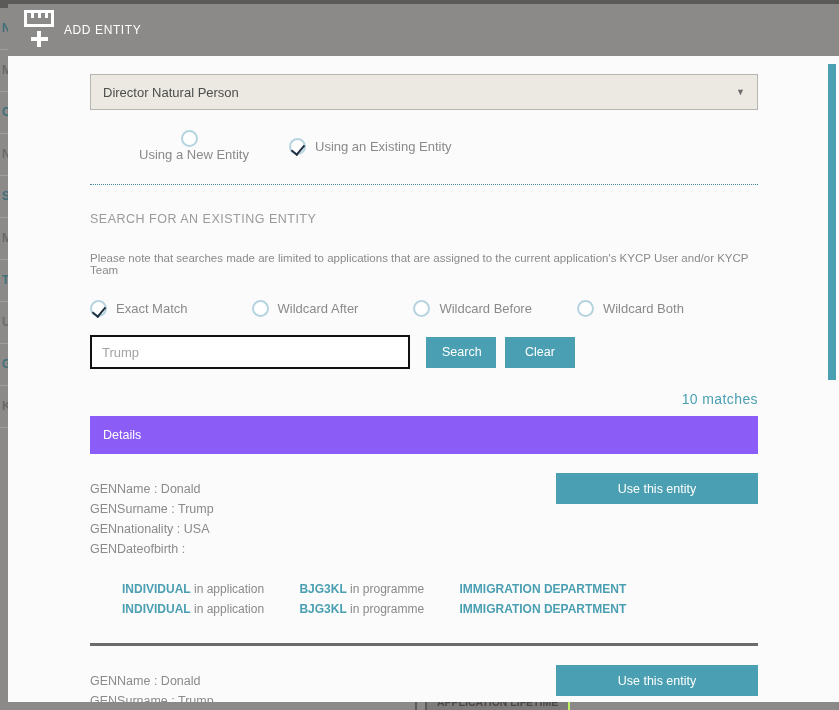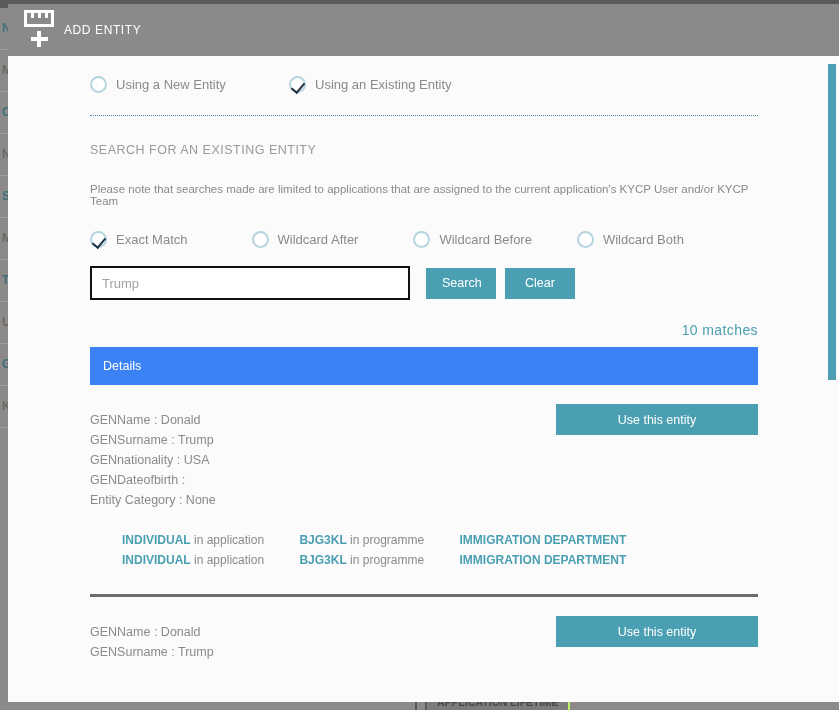--- a/index.html
+++ b/index.html
@@ -131,21 +131,21 @@
     padding:0 16px;
   }
   .btn.search{margin-left:16px;width:70px;}
   .btn.clear{margin-left:9px;width:62px;}
 
   .matches-count{
     margin-top:22px;text-align:right;color:#4a9fb2;font-size:14px;letter-spacing:.4px;
   }
 
   .details-bar{
-    margin-top:9px;height:38px;background:#3b82f6;color:#fff;font-size:12.5px;
+    margin-top:9px;height:38px;background:#8b5cf6;color:#fff;font-size:12.5px;
     display:flex;align-items:center;padding-left:13px;box-sizing:border-box;
   }
 
   .result{position:relative;padding-top:25px;}
   .result .fields{font-size:12.5px;color:#8a8a8a;line-height:20px;}
   .result .use-btn{
     position:absolute;right:0;top:19px;width:202px;height:31px;background:#4a9fb2;
     color:#fff;border:none;font-size:12.5px;display:flex;align-items:center;
     justify-content:center;cursor:pointer;font-family:"Liberation Sans", sans-serif;
   }
@@ -201,23 +201,27 @@
       <span class="plus-h"></span>
         <span class="plus-v"></span>
     </span>
     <span class="title">ADD ENTITY</span>
   </div>
 
   <div id="modal-body">
     <div id="content">
       <div class="inner">
 
+        <div class="select-box">
+          <span>Director Natural Person</span>
+          <span class="caret">▼</span>
+        </div>
 
         <div class="radio-row">
-          <div class="radio-item" style="width:199px;">
+          <div class="radio-item" style="width:199px;flex-direction:column;">
             <span class="circ"></span>
             <span class="lbl">Using a New Entity</span>
           </div>
           <div class="radio-item">
             <span class="circ checked"></span>
             <span class="lbl">Using an Existing Entity</span>
           </div>
         </div>
 
         <div class="dotted-div"></div>
@@ -258,21 +262,20 @@
         <div class="details-bar">
           <span>Details</span>
         </div>
 
         <div class="result">
           <div class="fields">
             <div>GENName : Donald</div>
             <div>GENSurname : Trump</div>
             <div>GENnationality : USA</div>
             <div>GENDateofbirth :</div>
-            <div>Entity Category : None</div>
           </div>
           <div class="use-btn">Use this entity</div>
           <div class="links">
             <div>
               <span class="lk">INDIVIDUAL</span>
               <span>in application</span>
               <span class="lk">BJG3KL</span>
               <span>in programme</span>
               <span class="lk">IMMIGRATION DEPARTMENT</span>
             </div>

